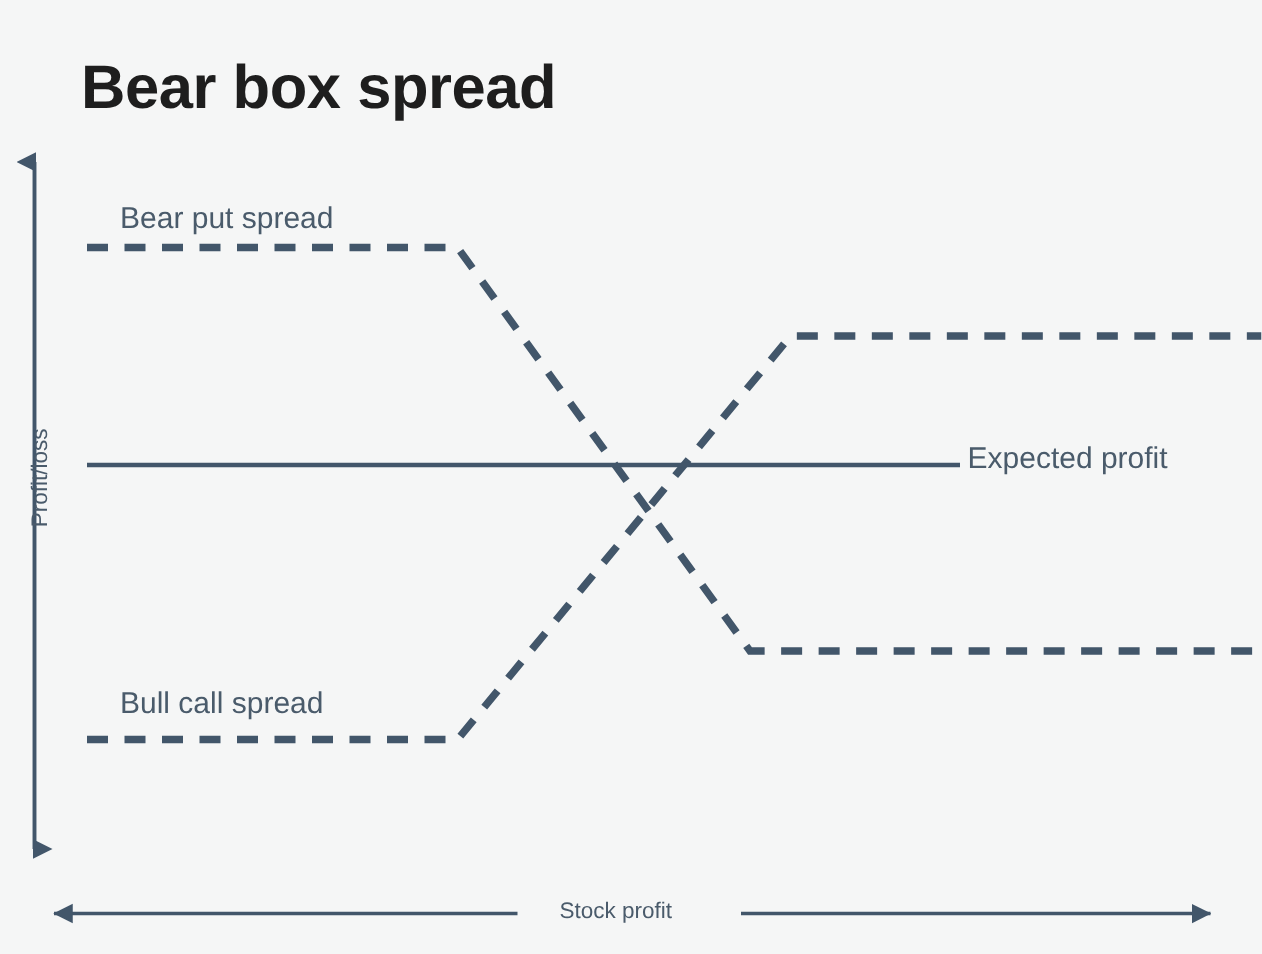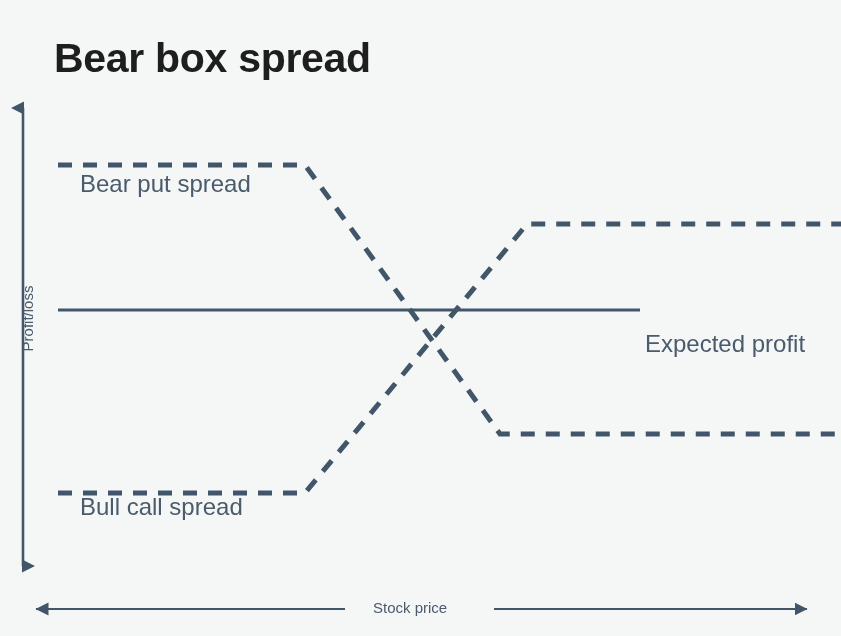--- a/index.html
+++ b/index.html
@@ -31,25 +31,24 @@
     top: 38px;
     font-size: 41px;
     font-weight: bold;
     color: #1e1e1e;
     letter-spacing: -0.3px;
     white-space: nowrap;
     line-height: 1;
   }
   .series-label {
     position: absolute;
-    font-size: 24px;
+    font-size: 20px;
     color: #4a5b6b;
     white-space: nowrap;
     line-height: 1;
-    margin-top: 36px;
   }
   .label-bear { left: 80px; top: 136px; }
   .label-bull { left: 80px; top: 459px; }
   .label-expected { left: 645px; top: 296px; }
   .axis-label-x {
     position: absolute;
     left: 373px;
     top: 600px;
     font-size: 15px;
     color: #4a5b6b;
@@ -104,17 +103,17 @@
   </svg>
 
   <div class="chart-title">Bear box spread</div>
 
   <div class="series-label label-bear">Bear put spread</div>
 
   <div class="series-label label-bull">Bull call spread</div>
 
   <div class="series-label label-expected">Expected profit</div>
 
-  <div class="axis-label-x">Stock price</div>
+  <div class="axis-label-x">Stock profit</div>
 
   <div class="axis-label-y">Profit/loss</div>
 
 </div>
 
 </body></html>

